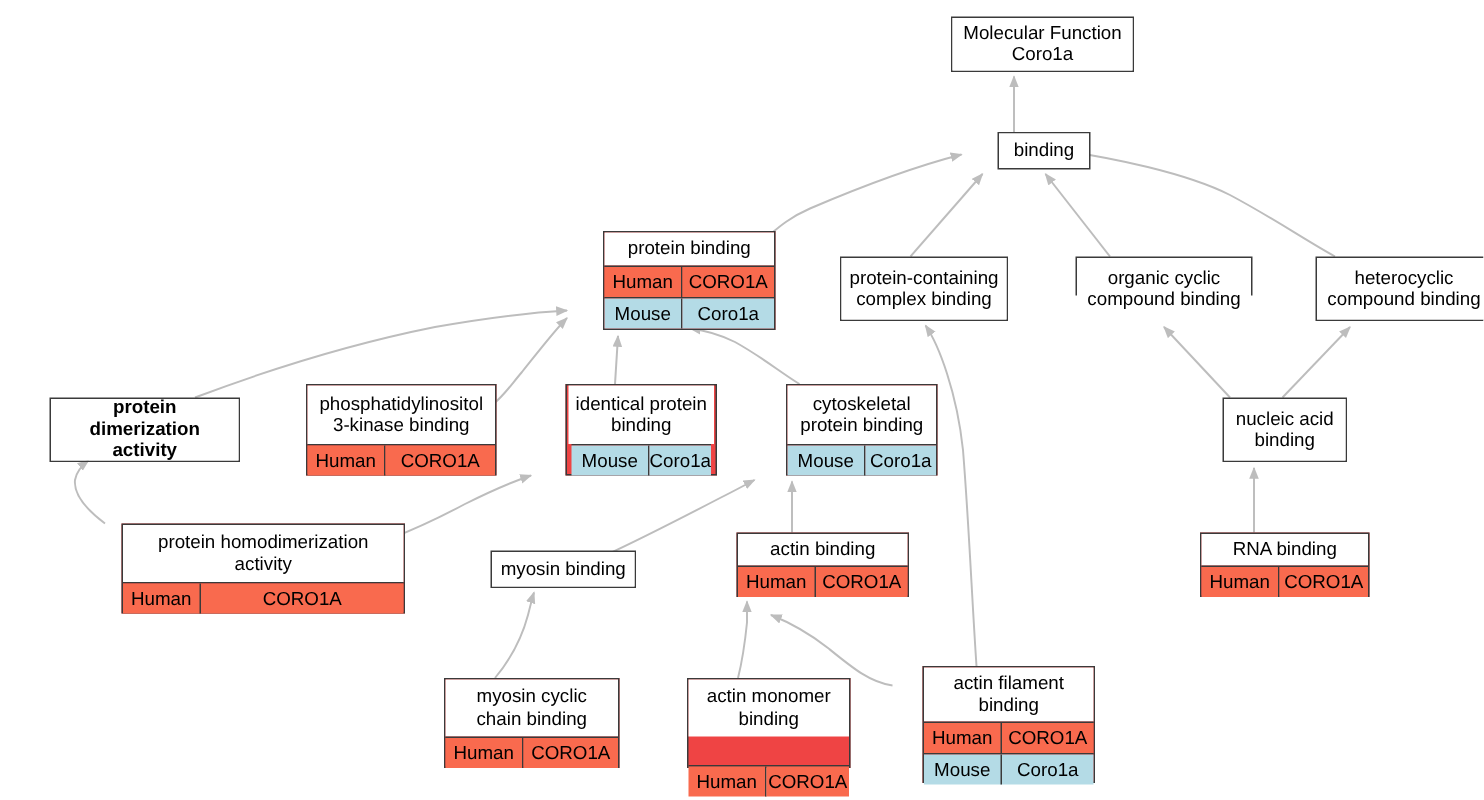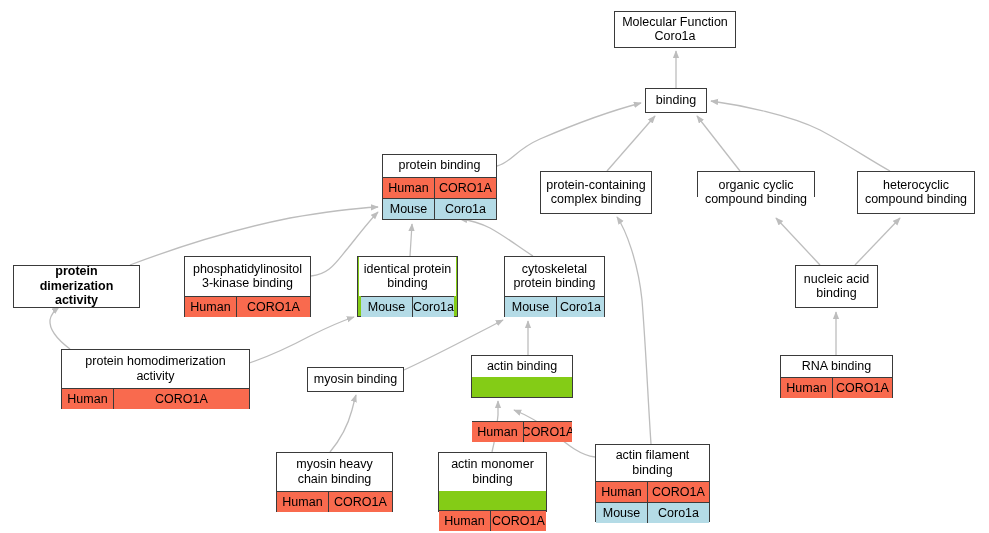--- a/index.html
+++ b/index.html
@@ -20,24 +20,25 @@
     left: 0;
     top: 0;
     width: 989px;
     height: 533px;
     pointer-events: none;
   }
   .node {
     position: absolute;
     box-sizing: border-box;
     border: 1.2px solid #3a3a3a;
-    background: #84cc16;
+    background: #ef4444;
     display: flex;
     flex-direction: column;
     z-index: 2;
+    margin-left: 20px;
   }
   .node-title {
     box-sizing: border-box;
     flex: 0 0 auto;
     display: flex;
     align-items: center;
     justify-content: center;
     text-align: center;
     color: #000000;
     font-size: 12.5px;
@@ -175,36 +176,36 @@
         <div class="node-title" style="height: 38px;">protein homodimerization
 activity</div>
         <div class="ann-row row-human">
           <div class="ann-cell species">Human</div>
           <div class="ann-cell gene">CORO1A</div>
         </div>
       </div>
       <div class="node" style="left: 307px; top: 367px; width: 97px; height: 25px;">
         <div class="node-title" style="height: 23px; text-align: center;">myosin binding</div>
       </div>
-      <div class="node" style="left: 471px; top: 355px; width: 102px; height: 43px; gap: 44px;">
+      <div class="node" style="left: 471px; top: 355px; width: 115px; height: 43px;">
         <div class="node-title" style="height: 21px;">actin binding</div>
         <div class="ann-row row-human">
           <div class="ann-cell species">Human</div>
           <div class="ann-cell gene">CORO1A</div>
         </div>
       </div>
       <div class="node" style="left: 780px; top: 355px; width: 113px; height: 43px;">
         <div class="node-title" style="height: 21px;">RNA binding</div>
         <div class="ann-row row-human">
           <div class="ann-cell species">Human</div>
           <div class="ann-cell gene">CORO1A</div>
         </div>
       </div>
       <div class="node" style="left: 276px; top: 452px; width: 117px; height: 60px;">
-        <div class="node-title" style="height: 38px;">myosin heavy
+        <div class="node-title" style="height: 38px;">myosin cyclic
 chain binding</div>
         <div class="ann-row row-human">
           <div class="ann-cell species">Human</div>
           <div class="ann-cell gene">CORO1A</div>
         </div>
       </div>
       <div class="node" style="left: 438px; top: 452px; width: 109px; height: 60px; gap: 19px;">
         <div class="node-title" style="height: 38px;">actin monomer
 binding</div>
         <div class="ann-row row-human">

